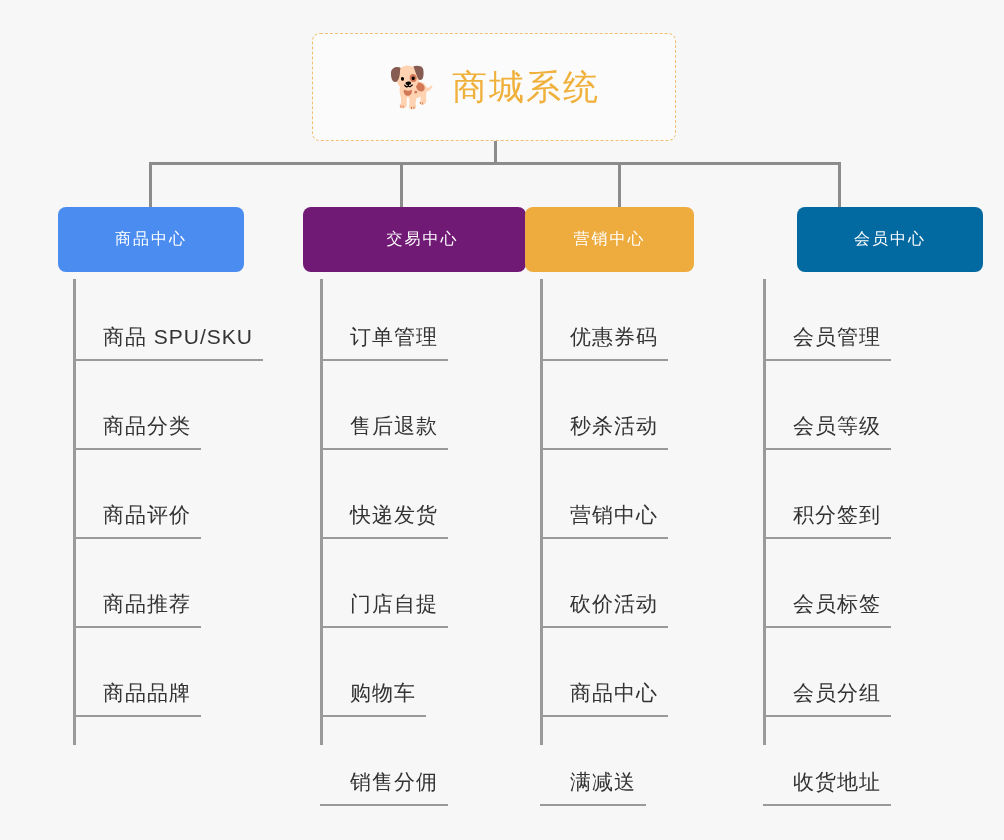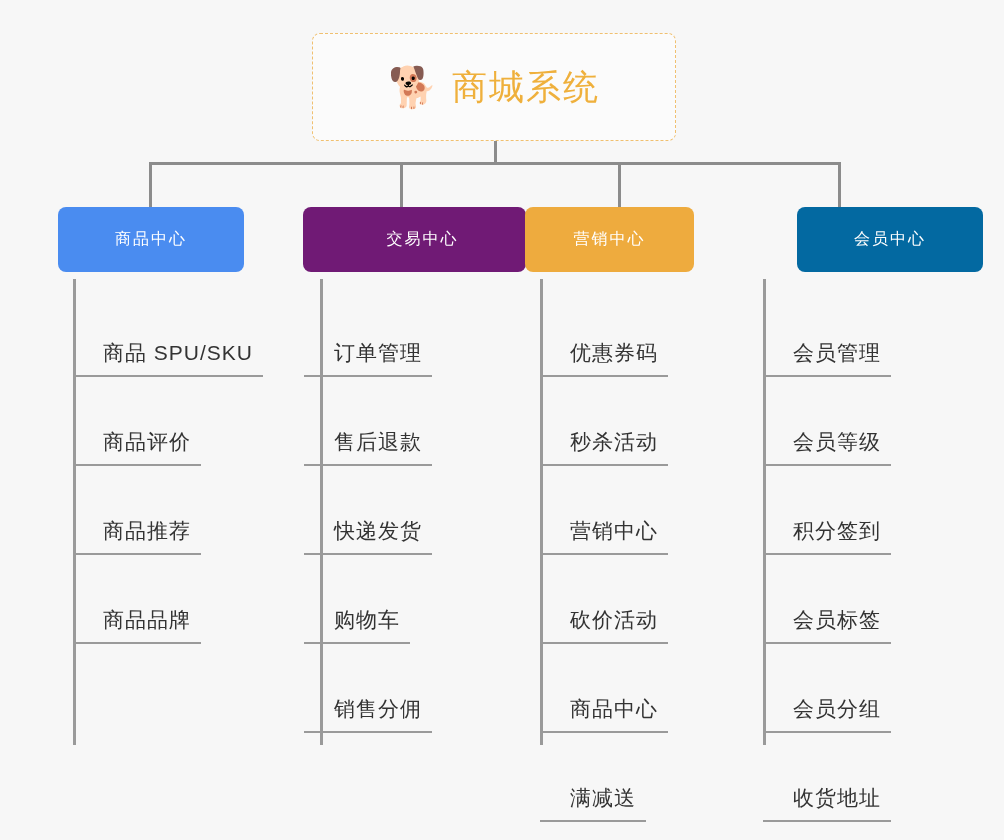--- a/index.html
+++ b/index.html
@@ -75,21 +75,20 @@
     white-space: nowrap;
   }
   .spine {
     position: absolute;
     width: 3px;
     background: #9a9a9a;
   }
   .items {
     position: absolute;
     top: 65px;
-    margin-top: 16px;
   }
   .item {
     position: relative;
     height: 89px;
     display: flex;
     align-items: flex-end;
     box-sizing: border-box;
   }
   .item-label {
     display: inline-block;
@@ -121,45 +120,51 @@
   <div class="column" style="left:58px;">
     <div class="cat-header" style="left:0; width:186px; background:#4a8cf0;">
       <span>商品中心</span>
     </div>
     <div class="spine" style="left:15px; top:72px; height:466px;"></div>
     <div class="items" style="left:15px;">
       <div class="item">
           <span class="item-label">商品 SPU/SKU</span>
         </div>
       <div class="item">
+          <span class="item-label">商品分类</span>
+        </div>
+      <div class="item">
           <span class="item-label">商品评价</span>
         </div>
       <div class="item">
           <span class="item-label">商品推荐</span>
         </div>
       <div class="item">
           <span class="item-label">商品品牌</span>
         </div>
     </div>
   </div>
 
   <div class="column" style="left:303px;">
     <div class="cat-header" style="left:0; width:223px; background:#701a75;padding-left:16px;">
       <span>交易中心</span>
     </div>
     <div class="spine" style="left:17px; top:72px; height:466px;"></div>
-    <div class="items" style="left:1px;">
+    <div class="items" style="left:17px;">
       <div class="item">
           <span class="item-label">订单管理</span>
         </div>
       <div class="item">
           <span class="item-label">售后退款</span>
         </div>
       <div class="item">
           <span class="item-label">快递发货</span>
+        </div>
+      <div class="item">
+          <span class="item-label">门店自提</span>
         </div>
       <div class="item">
           <span class="item-label">购物车</span>
         </div>
       <div class="item">
           <span class="item-label">销售分佣</span>
         </div>
     </div>
   </div>
 

